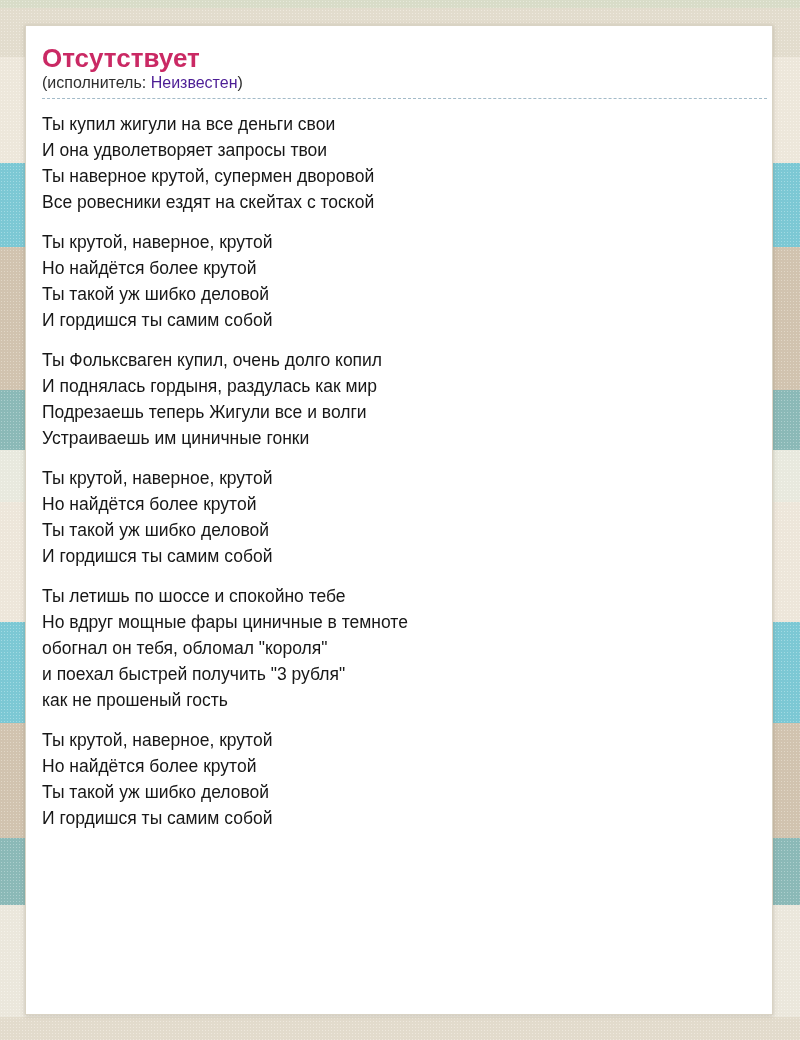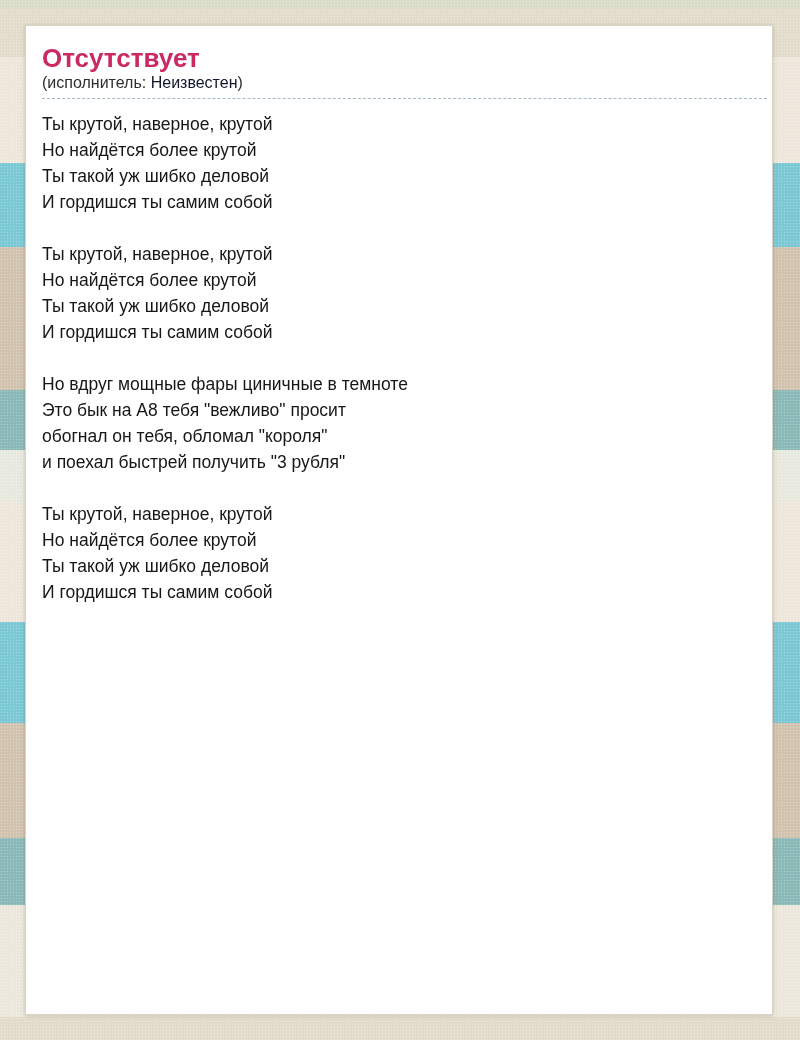--- a/index.html
+++ b/index.html
@@ -63,31 +63,31 @@
   }
   .subtitle {
     font-size: 16px;
     line-height: 21px;
     color: #2e2e2e;
     padding-bottom: 5px;
     border-bottom: 1px dashed #a3bbc9;
     margin-right: 1px;
   }
   .artist-link {
-    color: #0f172a;
+    color: #4c1d95;
     text-decoration: none;
     cursor: pointer;
   }
   .lyrics {
     margin-top: 12px;
     font-size: 17.5px;
     line-height: 26px;
     color: #171717;
   }
-  .stanza + .stanza { margin-top: 26px; }
+  .stanza + .stanza { margin-top: 14px; }
   .lyric-line { height: 26px; white-space: nowrap; }
   .site-logo {
     position: absolute;
     right: 8px;
     bottom: 1px;
     text-align: right;
     line-height: 1;
     cursor: pointer;
   }
   .logo-brand {
@@ -118,36 +118,49 @@
   <div class="card-inner">
 
     <h1 class="page-title">Отсутствует</h1>
 
     <div class="subtitle">
       <span>(исполнитель: </span><span class="artist-link">Неизвестен</span><span>)</span>
     </div>
 
     <div class="lyrics">
       <div class="stanza">
-        <div class="lyric-line">Ты крутой, наверное, крутой</div>
-        <div class="lyric-line">Но найдётся более крутой</div>
-        <div class="lyric-line">Ты такой уж шибко деловой</div>
-        <div class="lyric-line">И гордишся ты самим собой</div>
+        <div class="lyric-line">Ты купил жигули на все деньги свои</div>
+        <div class="lyric-line">И она удволетворяет запросы твои</div>
+        <div class="lyric-line">Ты наверное крутой, супермен дворовой</div>
+        <div class="lyric-line">Все ровесники ездят на скейтах с тоской</div>
       </div>
       <div class="stanza">
         <div class="lyric-line">Ты крутой, наверное, крутой</div>
         <div class="lyric-line">Но найдётся более крутой</div>
         <div class="lyric-line">Ты такой уж шибко деловой</div>
         <div class="lyric-line">И гордишся ты самим собой</div>
       </div>
       <div class="stanza">
+        <div class="lyric-line">Ты Фольксваген купил, очень долго копил</div>
+        <div class="lyric-line">И поднялась гордыня, раздулась как мир</div>
+        <div class="lyric-line">Подрезаешь теперь Жигули все и волги</div>
+        <div class="lyric-line">Устраиваешь им циничные гонки</div>
+      </div>
+      <div class="stanza">
+        <div class="lyric-line">Ты крутой, наверное, крутой</div>
+        <div class="lyric-line">Но найдётся более крутой</div>
+        <div class="lyric-line">Ты такой уж шибко деловой</div>
+        <div class="lyric-line">И гордишся ты самим собой</div>
+      </div>
+      <div class="stanza">
+        <div class="lyric-line">Ты летишь по шоссе и спокойно тебе</div>
         <div class="lyric-line">Но вдруг мощные фары циничные в темноте</div>
-        <div class="lyric-line">Это бык на А8 тебя "вежливо" просит</div>
         <div class="lyric-line">обогнал он тебя, обломал "короля"</div>
         <div class="lyric-line">и поехал быстрей получить "3 рубля"</div>
+        <div class="lyric-line">как не прошеный гость</div>
       </div>
       <div class="stanza">
         <div class="lyric-line">Ты крутой, наверное, крутой</div>
         <div class="lyric-line">Но найдётся более крутой</div>
         <div class="lyric-line">Ты такой уж шибко деловой</div>
         <div class="lyric-line">И гордишся ты самим собой</div>
       </div>
     </div>
 
 

